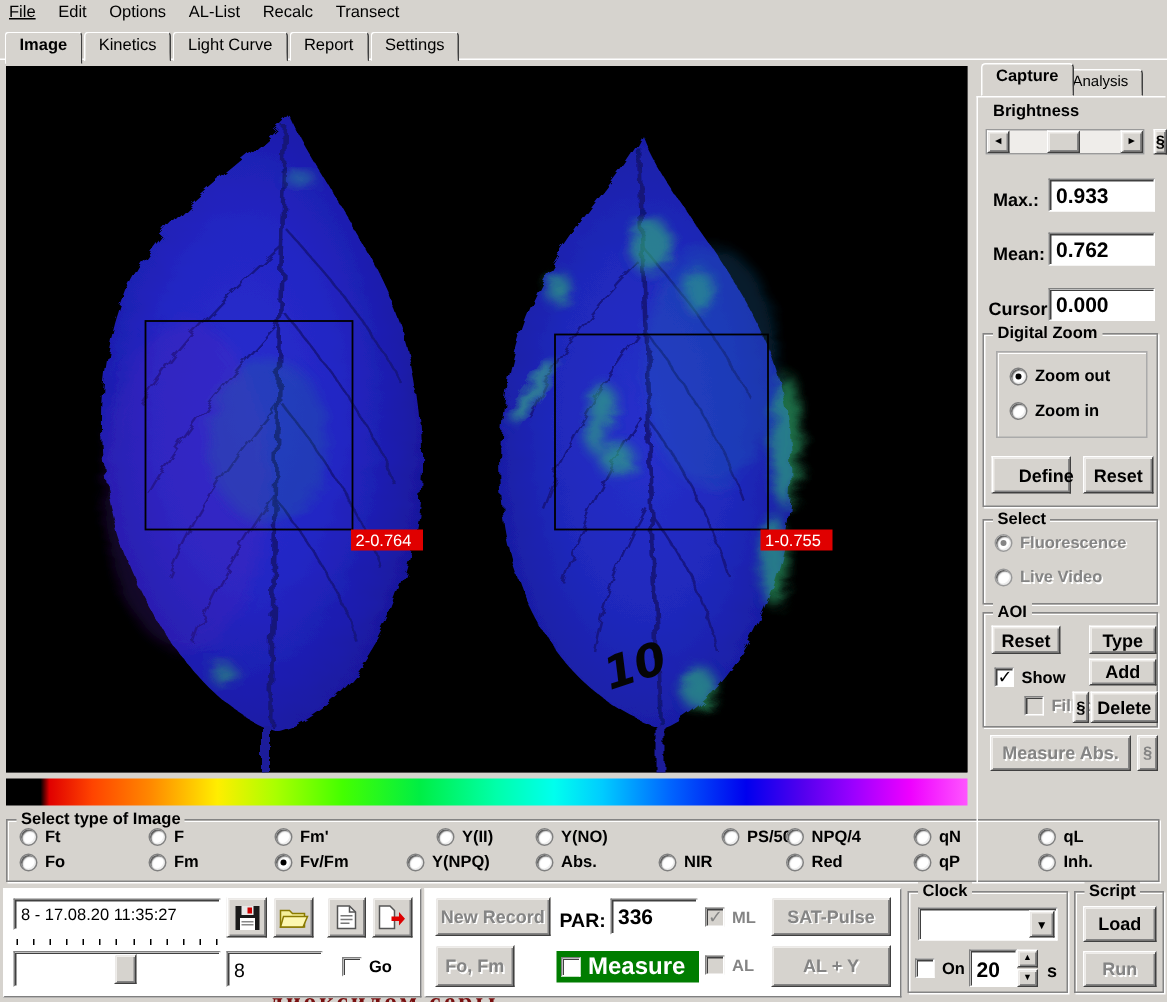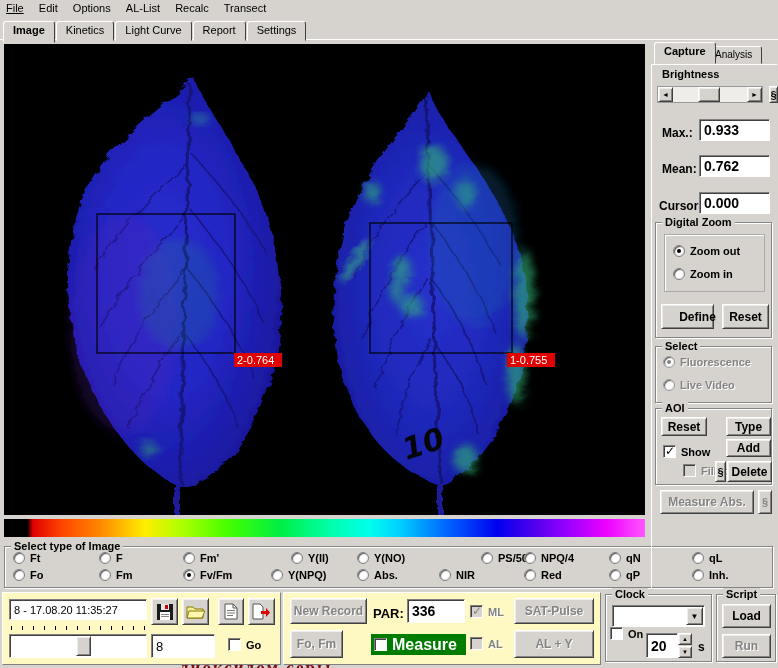--- a/index.html
+++ b/index.html
@@ -4,21 +4,21 @@
 <style>
   * { margin:0; padding:0; box-sizing:border-box; }
   html,body { width:778px; height:668px; overflow:hidden; }
   body {
     font-family:"Liberation Sans","DejaVu Sans",sans-serif;
     font-size:11px; color:#000; background:#d6d3ce; position:relative;
   }
   .abs { position:absolute; }
   .bold { font-weight:bold; }
   .raised-soft {
-    background:#fef9c3;
+    background:#ffffff;
     border:1px solid; border-color:#ffffff #808080 #808080 #ffffff;
   }
   .sunken {
     background:#ffffff;
     border:1px solid; border-color:#808080 #ffffff #ffffff #808080;
     box-shadow:inset 1px 1px 0 #404040;
   }
   .btn {
     background:#d6d3ce; font-weight:bold; font-size:12px;
     border:1px solid; border-color:#ffffff #404040 #404040 #ffffff;
@@ -419,21 +419,21 @@
       <span class="dislabel">AL</span>
     </div>
   <div class="btn disabled" style="position:absolute;left:230px;top:37px;width:80px;height:28px;">AL + Y</div>
 </div>
 
 <div class="abs groupbox" style="left:605px;top:594px;width:107px;height:68px;">
   <span class="grouplabel">Clock</span>
   <div class="abs sunken" style="left:6px;top:10px;width:93px;height:22px;">
     <div class="btn arrowbtn" style="position:absolute;right:1px;top:1px;width:17px;height:18px;font-size:8px;">▼</div>
   </div>
-  <div class="abs rowlab" style="left:4px;top:32px;">
+  <div class="abs rowlab" style="left:4px;top:44px;">
       <span class="check"></span>
       <span>On</span>
     </div>
   <div class="abs field" style="left:40px;top:38px;width:32px;height:25px;">20</div>
   <div class="abs" style="left:72px;top:38px;width:14px;height:25px;">
     <div class="btn arrowbtn" style="position:absolute;left:0;top:0;width:14px;height:12px;font-size:6px;">▲</div>
     <div class="btn arrowbtn" style="position:absolute;left:0;top:13px;width:14px;height:12px;font-size:6px;">▼</div>
   </div>
   <div class="abs bold" style="left:92px;top:45px;font-size:12px;">s</div>
 </div>

